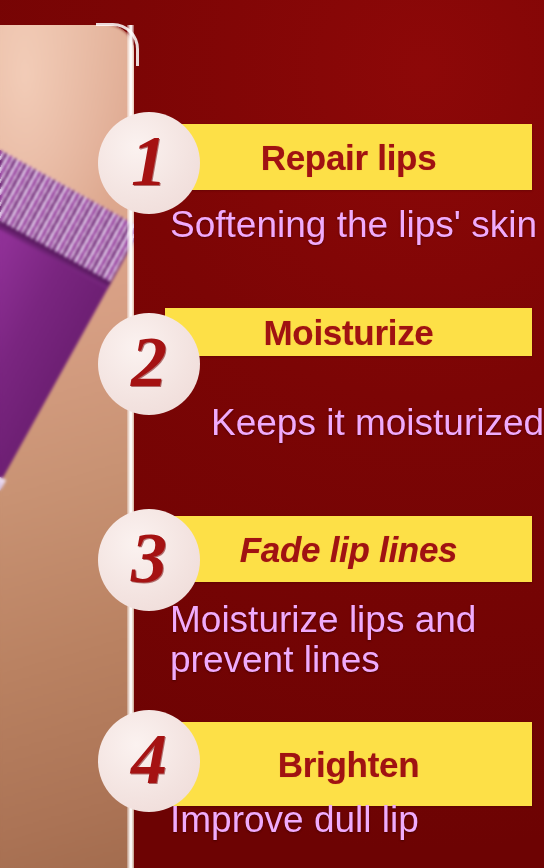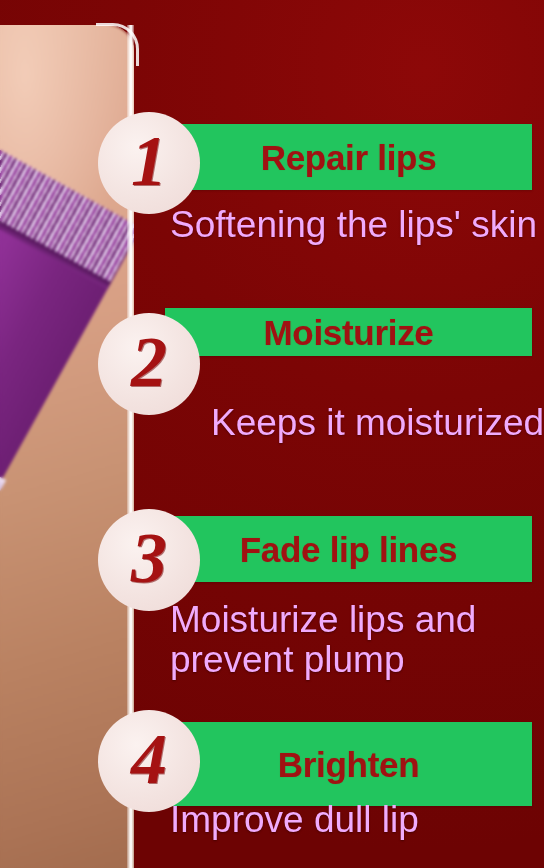--- a/index.html
+++ b/index.html
@@ -170,21 +170,21 @@
   }
   .row {
     position: absolute;
     left: 0;
     width: 544px;
   }
   .bar {
     position: absolute;
     left: 165px;
     width: 367px;
-    background: #22c55e;
+    background: #fde047;
     display: flex;
     align-items: center;
     justify-content: center;
     box-shadow: 0 1px 2px rgba(0,0,0,0.18);
   }
   .bar-title {
     color: #a01212;
     font-weight: bold;
     font-size: 35px;
     letter-spacing: -0.3px;
@@ -231,21 +231,21 @@
   
   .row-1 .badge { top: 112px; }
   .row-1 .bar   { top: 124px; height: 66px; }
   .row-1 .desc  { top: 205px; }
 
   .row-2 .badge { top: 313px; }
   .row-2 .bar   { top: 308px; height: 48px; }
   .row-2 .desc  { top: 403px; margin-left: 41px; }
 
   .row-3 .badge { top: 509px; }
-  .row-3 .bar   { top: 516px; height: 66px; }
+  .row-3 .bar   { top: 516px; height: 66px; font-style: italic; }
   .row-3 .desc  { top: 600px; }
 
   .row-4 .badge { top: 710px; }
   .row-4 .bar   { top: 722px; height: 84px; }
   .row-4 .desc  { top: 800px; }
 </style>
 </head>
 <body>
 
 <div class="poster">
@@ -294,21 +294,21 @@
 
     <div class="row row-3">
       <div class="badge">
         <span class="badge-num">3</span>
       </div>
       <div class="bar">
         <span class="bar-title">Fade lip lines</span>
       </div>
       <div class="desc">
         <span class="line">Moisturize lips and</span>
-        <span class="line">prevent plump</span>
+        <span class="line">prevent lines</span>
       </div>
     </div>
 
     <div class="row row-4">
       <div class="badge">
         <span class="badge-num">4</span>
       </div>
       <div class="bar">
         <span class="bar-title">Brighten</span>
       </div>

